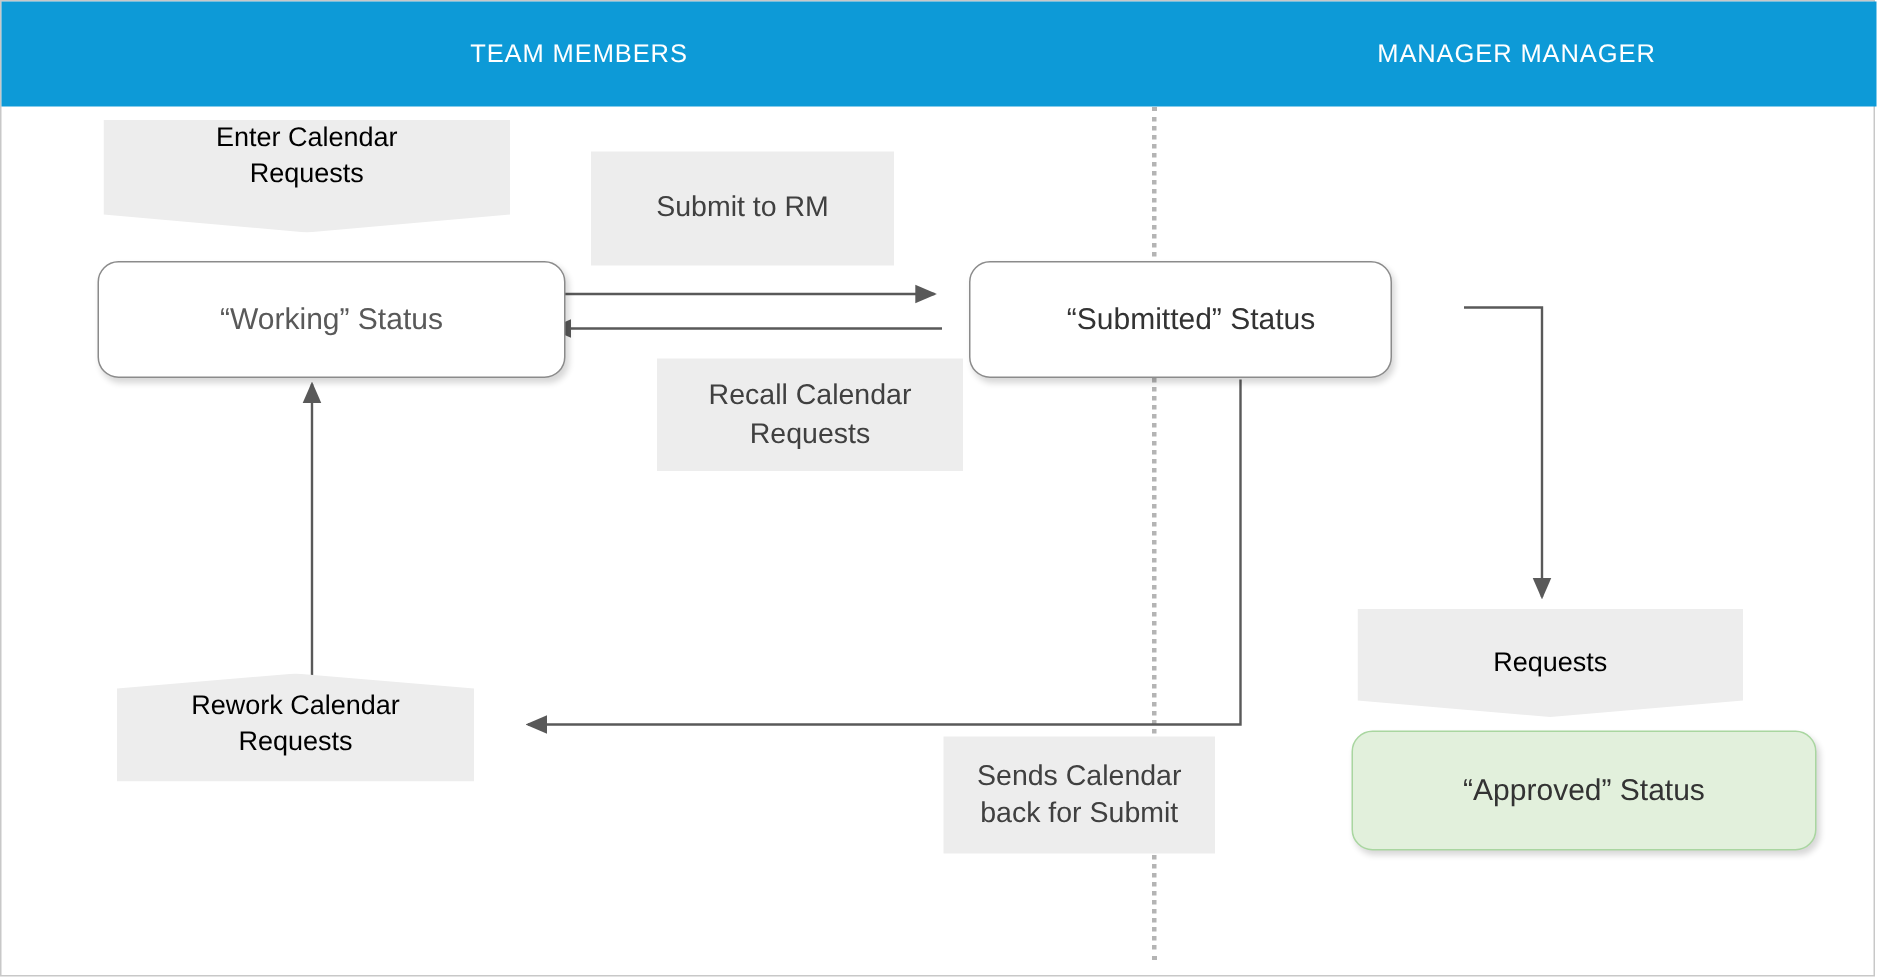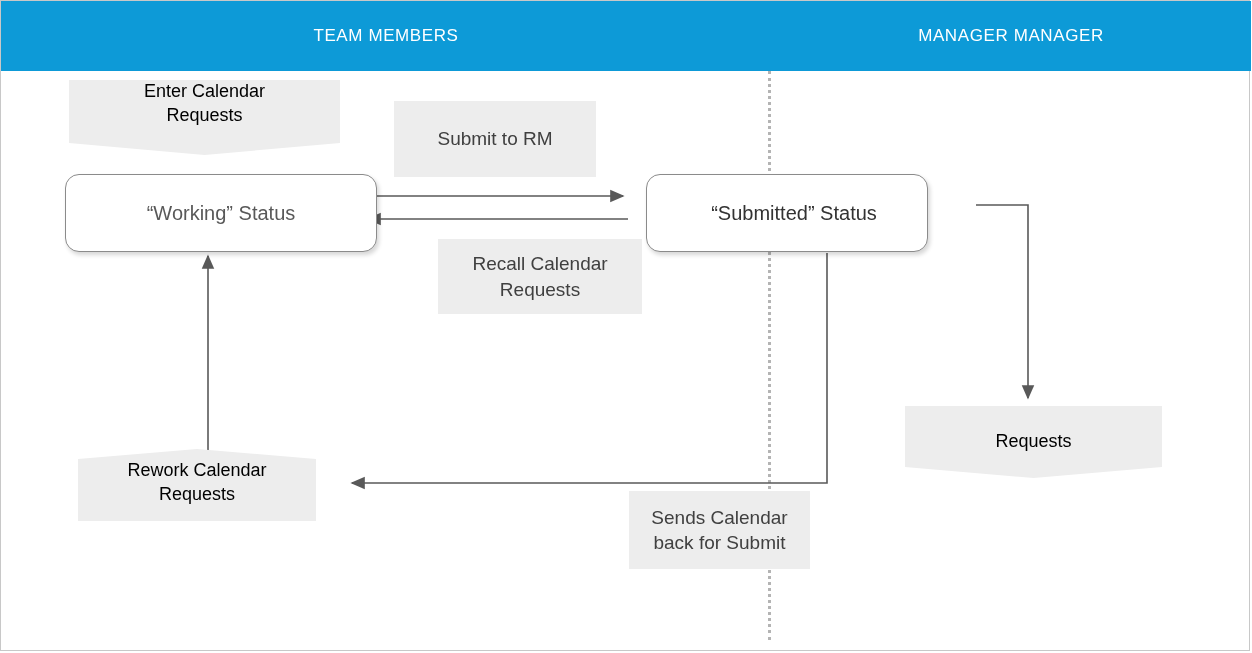--- a/index.html
+++ b/index.html
@@ -207,14 +207,15 @@
       <span>Sends Calendar</span><br>
       <span>back for Submit</span>
     </span>
   </div>
 
   <div class="status-box status-working">“Working” Status</div>
 
   <div class="status-box status-submitted">“Submitted” Status</div>
 
 
+  <div class="status-box status-approved">“Approved” Status</div>
 
 </div>
 
 </body></html>

